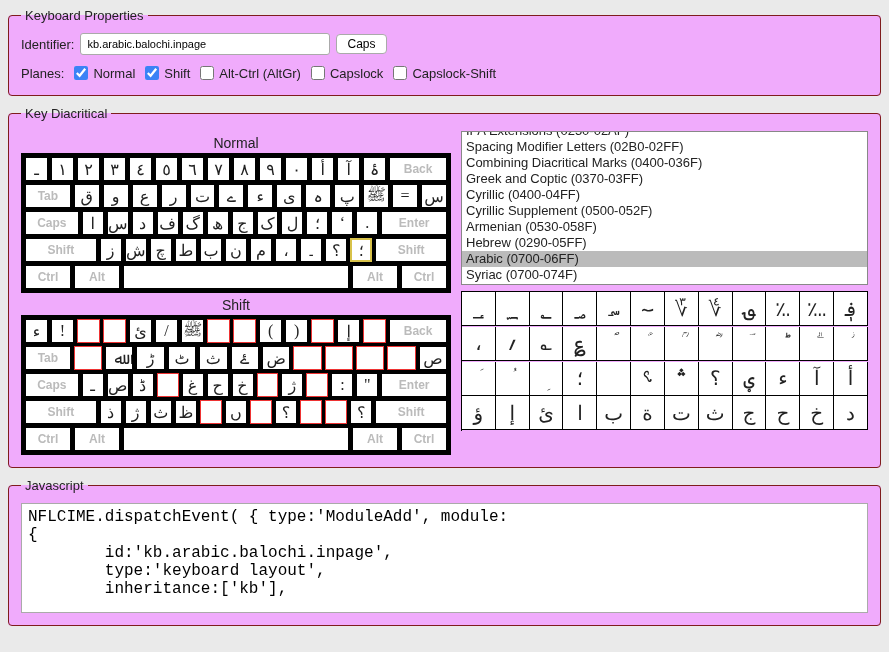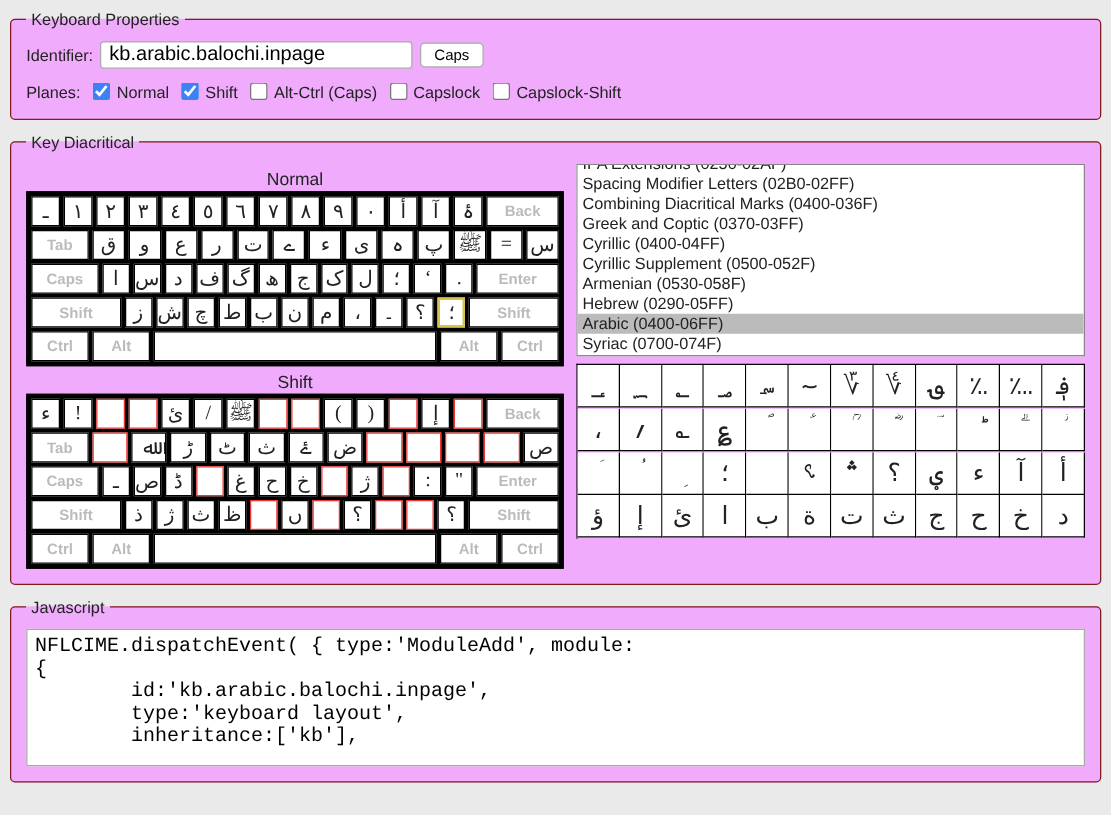--- a/index.html
+++ b/index.html
@@ -13,21 +13,21 @@
   fieldset {
     border: 1px solid #7f1d1d;
     border-radius: 4px;
     margin: 0 0 10px 0;
     padding: 10px 12px 12px 12px;
     background: #f0abfc;
   }
   legend { padding: 0 4px; font-size: 13px; }
   .row { display: flex; align-items: center; gap: 6px; margin-bottom: 8px; }
   .row:last-child { margin-bottom: 0; }
-  input[type=text].identifier { width: 250px; height: 22px; padding:2px 6px; border:1px solid #aaa; border-radius:3px; font-size:16px; }
+  input[type=text].identifier { width: 250px; height: 22px; padding:2px 6px; border:1px solid #aaa; border-radius:3px; font-size:11px; }
   button.small { font-size:12px; padding:2px 10px; border:1px solid #aaa; border-radius:4px; background:#fff; cursor:pointer; }
   label.ck { display:inline-flex; align-items:center; gap:2px; margin-right:6px; }
   input[type=checkbox] { width:14px; height:14px; accent-color:#3b82f6; }
   
   .ka { display:flex; gap:10px; }
   .ka-left { flex: 0 0 430px; }
   .ka-right { flex:1; min-width:0; display:flex; flex-direction:column; overflow:hidden; }
   .kb-title { text-align:center; font-size:14px; margin:4px 0 2px 0; }
   .kb {
     width: 430px; background:#000; padding:3px; border:1px solid #000;
@@ -89,21 +89,21 @@
   <div class="row">
     <span>Planes:</span>
     <span id="planes-container"><label class="ck">
           <input type="checkbox" checked="" style="">
           <span>Normal</span>
         </label><label class="ck">
           <input type="checkbox" checked="" style="">
           <span>Shift</span>
         </label><label class="ck">
           <input type="checkbox" style="">
-          <span>Alt-Ctrl (Caps)</span>
+          <span>Alt-Ctrl (AltGr)</span>
         </label><label class="ck">
           <input type="checkbox" style="">
           <span>Capslock</span>
         </label><label class="ck">
           <input type="checkbox" style="">
           <span>Capslock-Shift</span>
         </label></span>
   </div>
 </fieldset>
 
@@ -262,21 +262,21 @@
     <div class="ka-right">
       <div class="scriptlist" id="scriptlist">
           <div class="item" style="margin-top: -9px;">IPA Extensions (0250-02AF)</div>
           <div class="item">Spacing Modifier Letters (02B0-02FF)</div>
           <div class="item">Combining Diacritical Marks (0400-036F)</div>
           <div class="item">Greek and Coptic (0370-03FF)</div>
           <div class="item">Cyrillic (0400-04FF)</div>
           <div class="item">Cyrillic Supplement (0500-052F)</div>
           <div class="item">Armenian (0530-058F)</div>
           <div class="item">Hebrew (0290-05FF)</div>
-          <div class="item sel">Arabic (0400-06FF)</div>
+          <div class="item sel">Arabic (0700-06FF)</div>
           <div class="item">Syriac (0700-074F)</div>
           <div class="item">Arabic Supplement (0750-077F)</div>
         </div>
       <div class="chargrid" id="chargrid">
           <div class="cell">؀</div>
           <div class="cell">؁</div>
           <div class="cell">؂</div>
           <div class="cell">؃</div>
           <div class="cell">؄</div>
           <div class="cell">؅</div>

